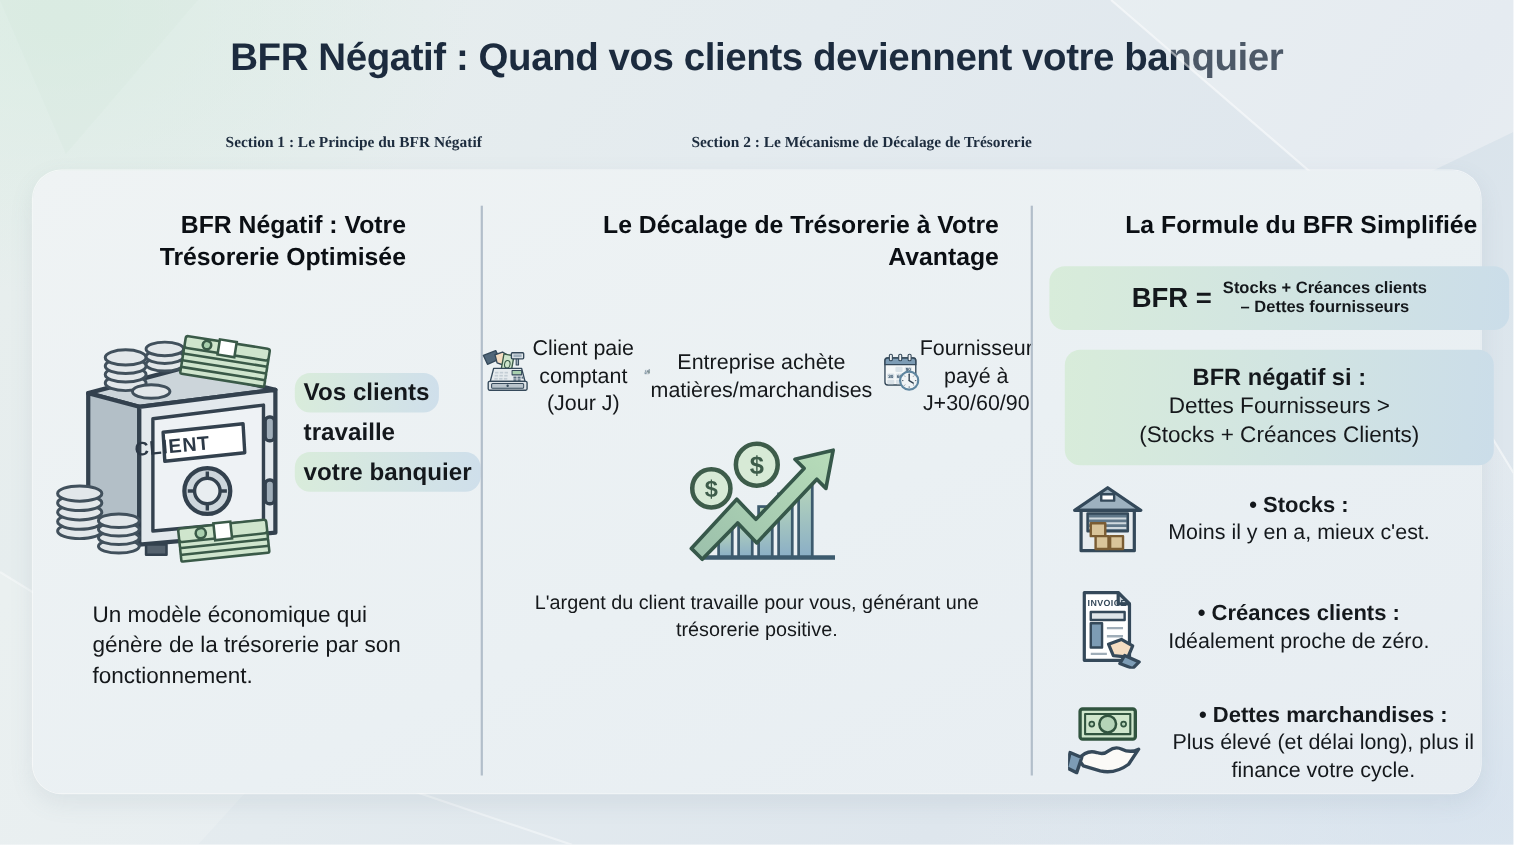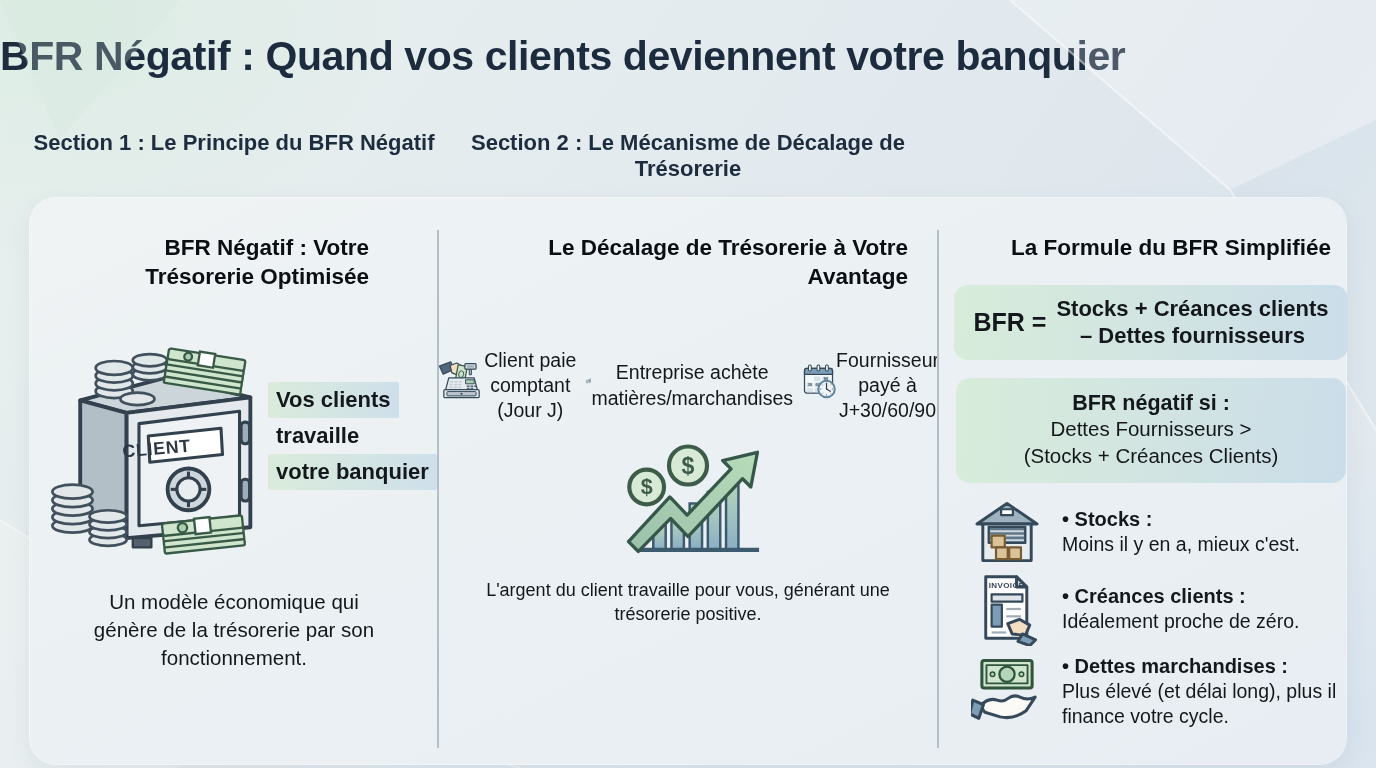--- a/index.html
+++ b/index.html
@@ -6,28 +6,28 @@
   .page{
     position:relative;width:1376px;height:768px;overflow:hidden;
     font-family:"Liberation Sans",sans-serif;color:#14181c;
     background:
       radial-gradient(620px 420px at 4% 2%, rgba(214,236,224,.65), rgba(214,236,224,0) 60%),
       radial-gradient(700px 500px at 98% 95%, rgba(205,220,236,.55), rgba(205,220,236,0) 65%),
       linear-gradient(125deg,#e8efed 0%,#e4ebef 40%,#dee6ed 72%,#e7edf1 100%);
   }
   .facets{position:absolute;inset:0;pointer-events:none;}
   .title{
-    margin:0;padding-top:33px;
-    font-size:41px;font-weight:700;letter-spacing:-.4px;color:#1c2b3e;
+    margin:0;padding-top:33px;text-align:center;
+    font-size:35px;font-weight:700;letter-spacing:-.4px;color:#1c2b3e;
   }
   .sections{
     display:grid;grid-template-columns:408px 500px 438px;
     margin:50px 0 0 30px;width:1346px;
   }
-  .section-label{text-align:center;font-size:22px;font-weight:700;color:#1d2c3e;}
+  .section-label{text-align:right;font-size:14px;font-weight:700;color:#1d2c3e;font-family:Liberation Serif, serif;}
   .card{
     position:relative;margin:16px 30px 0 30px;height:566px;border-radius:26px;
     background:linear-gradient(155deg,#eff3f4 0%,#eaf0f3 55%,#e7edf2 100%);
     box-shadow:0 0 0 1px rgba(255,255,255,.65),0 8px 22px rgba(100,120,140,.12);
     display:grid;grid-template-columns:408px 500px 1fr;
   }
   .col{position:relative;}
   .col-div::after{
     content:"";position:absolute;right:-1px;top:32px;bottom:16px;width:1.6px;
     background:#b2beca;
@@ -36,50 +36,50 @@
     margin:36px auto 0;text-align:right;font-size:22.5px;font-weight:700;
     line-height:1.28;color:#0b0f14;
   }
   .col1 .col-heading{max-width:270px;}
   .col2 .col-heading{max-width:440px;}
   .col3 .col-heading{max-width:360px;}
 
   
   .safe-row{display:flex;align-items:center;margin-top:18px;padding-left:10px;}
   .highlight-block{font-size:22px;font-weight:700;line-height:1.5;margin-left:-4px;white-space:nowrap;}
-  .hl-line{display:inline-block;padding:1px 8px 2px;border-radius:2px;}
+  .hl-line{display:inline-block;padding:1px 8px 2px;border-radius:14px;}
   .hl-bg{background:linear-gradient(90deg,#d9ecdb 0%,#cfdfeb 100%);}
-  .col1-caption{margin:26px auto 0;max-width:300px;text-align:center;font-size:20.5px;line-height:1.38;color:#15181b;}
+  .col1-caption{margin:26px auto 0;max-width:300px;text-align:left;font-size:20.5px;line-height:1.38;color:#15181b;}
 
   
   .steps{display:flex;justify-content:center;align-items:flex-start;margin-top:30px;gap:4px;}
   .step{display:flex;align-items:center;}
   .step-1{width:140px;}.step-2{width:208px;}.step-3{width:138px;}
   .step-label{margin-top:10px;font-size:19.5px;text-align:center;line-height:1.3;color:#15181b;}
   .flow-arrow{margin-top:46px;}
   .chart-wrap{text-align:center;margin-top:4px;}
   .col2-caption{margin:6px auto 0;max-width:460px;text-align:center;font-size:18px;line-height:1.35;color:#15181b;}
 
   
   .col3{padding:0 16px;}
   .formula-box{
     margin:22px auto 0;width:378px;border-radius:14px;
     background:linear-gradient(95deg,#d8ecda 0%,#cbdde9 100%);
-    padding:11px 8px;display:flex;align-items:center;justify-content:center;gap:10px;
+    padding:11px 20px;display:flex;align-items:center;justify-content:center;gap:10px;
   }
   .formula-lhs{font-size:25px;font-weight:700;}
-  .formula-lines{font-size:22px;font-weight:700;text-align:center;line-height:1.22;}
+  .formula-lines{font-size:15px;font-weight:700;text-align:center;line-height:1.22;}
   .condition-box{
     margin:18px auto 0;width:378px;border-radius:14px;
     background:linear-gradient(95deg,#d8ecda 0%,#cbdde9 100%);
     padding:13px 6px;text-align:center;
   }
   .condition-title{font-size:21.5px;font-weight:700;}
   .condition-line{font-size:20.5px;line-height:1.3;color:#15181b;}
-  .bullets{margin-top:16px;display:flex;flex-direction:column;gap:7px;padding-left:14px;}
+  .bullets{margin-top:16px;display:flex;flex-direction:column;gap:29px;padding-left:14px;text-align:center;}
   .bullet-row{display:flex;align-items:center;gap:16px;}
   .bullet-icon{width:78px;flex:0 0 78px;display:flex;justify-content:center;}
   .bullet-text{font-size:19.5px;line-height:1.3;max-width:282px;}
   .bullet-head{font-size:20px;font-weight:700;}
 </style>
 </head>
 <body>
 
 <div class="page">
 

